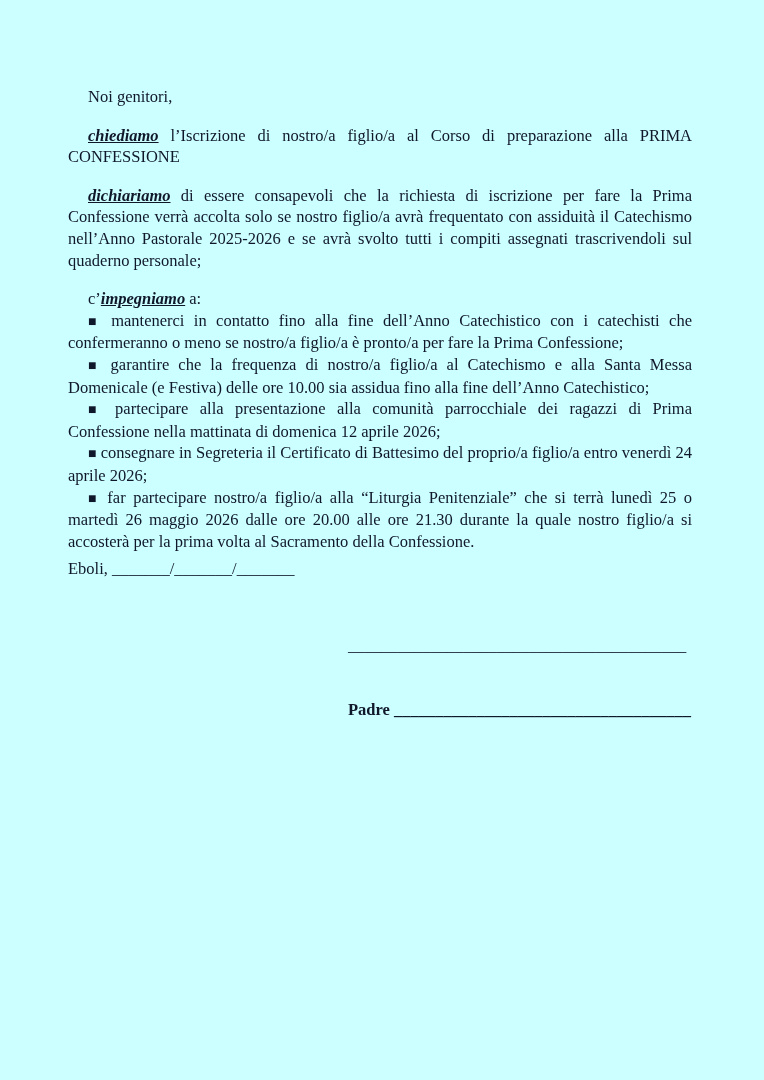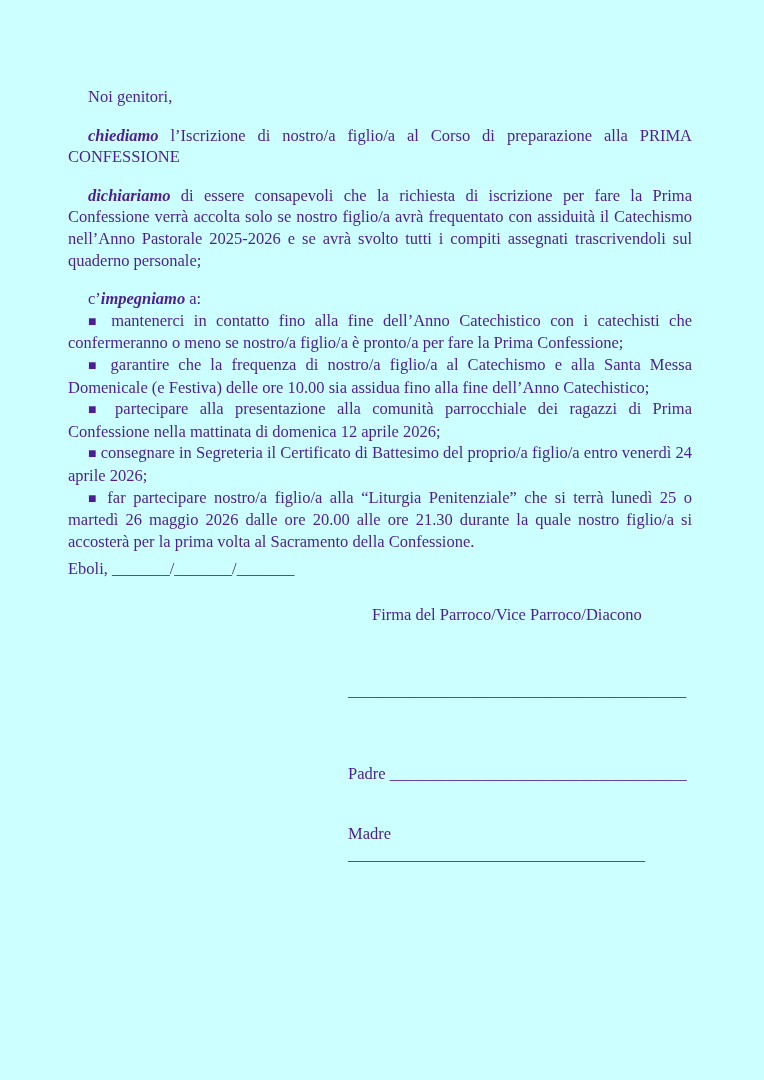--- a/index.html
+++ b/index.html
@@ -7,43 +7,43 @@
     width: 764px;
     height: 1080px;
     overflow: hidden;
     background: #ccffff;
   }
   .page {
     position: relative;
     width: 764px;
     height: 1080px;
     background: #ccffff;
-    color: #4c1d95;
+    color: #0f172a;
     font-family: "Liberation Serif", serif;
     font-size: 16.5px;
     line-height: 21.6px;
   }
   .content {
     padding: 86px 72px 0 68px;
   }
   p { margin: 0; }
   .para {
     margin-top: 17px;
     text-align: justify;
     text-indent: 20px;
   }
   .para.first { margin-top: 0; }
   .bullet { margin-top: 0; text-align: justify; text-indent: 20px; }
-  .kw { font-weight: bold; font-style: italic; }
+  .kw { font-weight: bold; font-style: italic; text-decoration: underline; }
   .marker { font-size: 14px; }
   .place-date { margin-top: 6px; }
   .parroco-label { margin-top: 24px; margin-left: 304px; }
   .parroco-line { margin-top: 55px; margin-left: 280px; }
   .firma-heading { margin-top: 61px; margin-left: 429px; }
-  .padre-line { margin-top: 61px; margin-left: 280px; }
+  .padre-line { margin-top: 43px; margin-left: 280px; font-weight: bold; }
   .madre-line { margin-top: 38px; margin-left: 280px; }
 </style>
 </head>
 <body>
 
 <div class="page">
   <div class="content">
 
     <p class="para first">Noi genitori,</p>
 
@@ -59,23 +59,21 @@
 
     <p class="bullet"><span class="marker">■</span><span> partecipare alla presentazione alla comunità parrocchiale dei ragazzi di Prima Confessione nella mattinata di domenica 12 aprile 2026;</span></p>
 
     <p class="bullet"><span class="marker">■</span><span> consegnare in Segreteria il Certificato di Battesimo del proprio/a figlio/a entro venerdì 24 aprile 2026;</span></p>
 
 
     <p class="bullet"><span class="marker">■</span><span> far partecipare nostro/a figlio/a alla “Liturgia Penitenziale” che si terrà lunedì 25 o martedì 26 maggio 2026 dalle ore 20.00 alle ore 21.30 durante la quale nostro figlio/a si accosterà per la prima volta al Sacramento della Confessione.</span></p>
 
     <p class="place-date">Eboli, _______/_______/_______</p>
 
-    <p class="parroco-label">Firma del Parroco/Vice Parroco/Diacono</p>
 
     <p class="parroco-line">_________________________________________</p>
 
 
     <p class="padre-line"><span>Padre</span><span> ____________________________________</span></p>
 
-    <p class="madre-line"><span>Madre</span><span> ____________________________________</span></p>
 
   </div>
 </div>
 
 </body></html>

